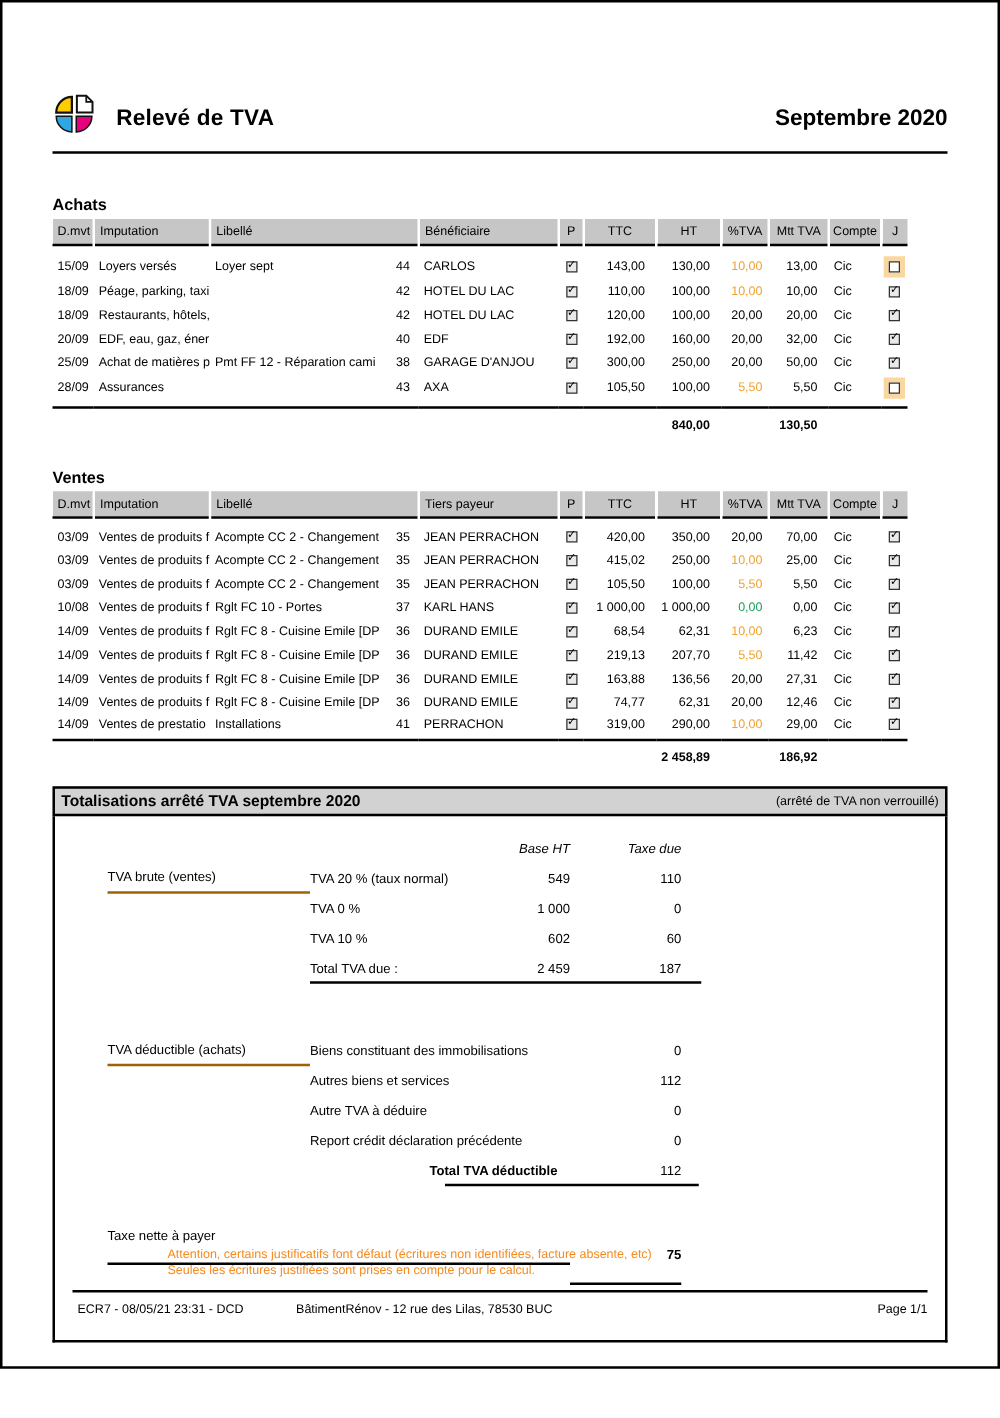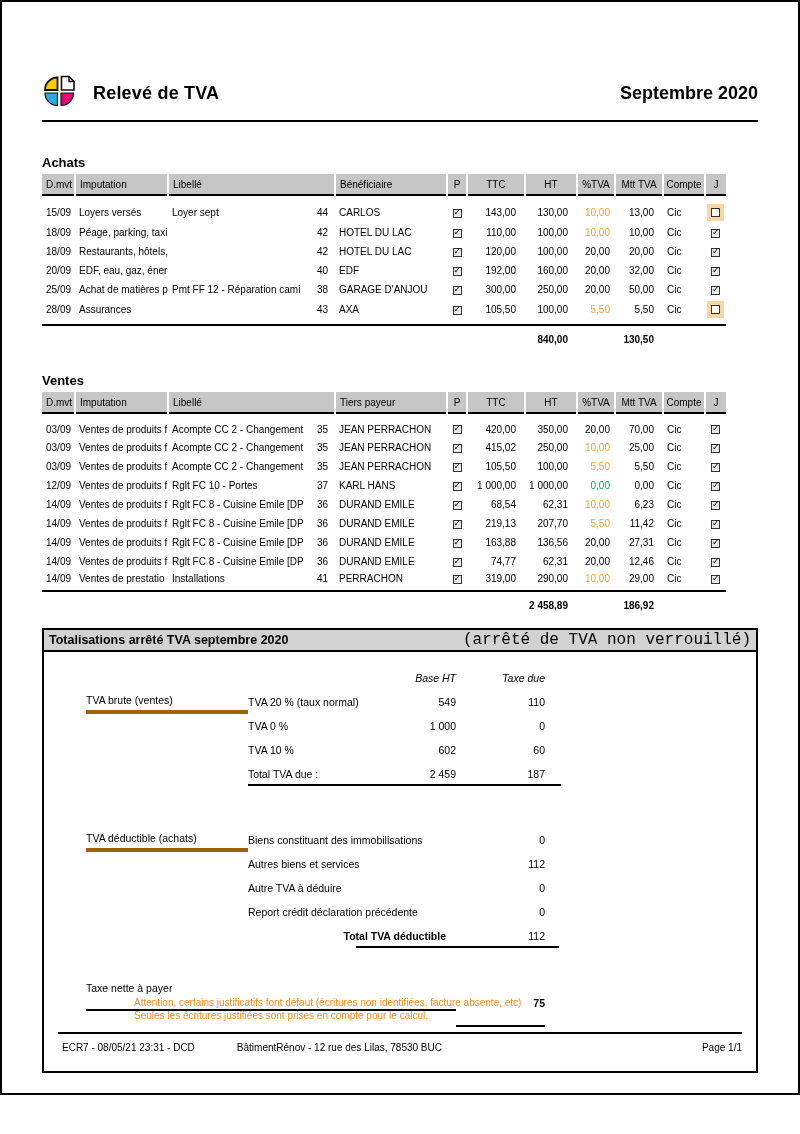--- a/index.html
+++ b/index.html
@@ -43,31 +43,31 @@
   
   .cb { display:inline-block; width:9px; height:9px; border:1px solid #333; background:#fff; position:relative; vertical-align:middle; }
   .cb.checked { background:#e9e9e9; }
   .cb.checked::after { content:'\2713'; position:absolute; left:0px; top:-3px; font-size:9px; color:#000; font-family:"DejaVu Sans",sans-serif; }
   .hl { display:inline-flex; align-items:center; justify-content:center; width:17px; height:17px; background:var(--hl,#FAD7A0); }
   
   .sec-totalisations { margin-top:13px; }
   .totals-bar { background:var(--bargray,#D2D2D2); border:2px solid #000; height:24px;
     display:flex; justify-content:space-between; align-items:center; padding:0 5px; }
   .totals-bar .t-title { font-size:12.5px; font-weight:bold; }
-  .totals-bar .t-note { font-size:16px;font-family:Liberation Mono, monospace; }
+  .totals-bar .t-note { font-size:10px; }
   .totals-box { border:2px solid #000; border-top:none; height:421px; padding:14px 0 0 42px; overflow:hidden; }
   .t-row { display:grid; grid-template-columns:162px 150px 58px 89px; width:459px; height:24px;
     align-items:center; font-size:10.5px; position:relative; }
   .t-row.wide { grid-template-columns:162px 208px 89px; }
   .t-row.net { grid-template-columns:370px 89px; margin-top:18px; }
   .t-row.first-ded { margin-top:42px; }
   .t-row .base, .t-row .taxe { text-align:right; }
   .t-row .it { font-style:italic; }
   .t-row .b { font-weight:normal; }
-  .t-row .grp { border-bottom:4px solid #a16207; height:100%; display:flex; align-items:center; }
+  .t-row .grp { border-bottom:2px solid #a16207; height:100%; display:flex; align-items:center; }
   .t-row .tr-lbl { font-weight:bold; text-align:right; padding-right:10px; }
   .t-row.rule-l2::after { content:''; position:absolute; left:162px; right:-16px; bottom:0; border-bottom:2px solid #000; }
   .t-row.rule-l3::after { content:''; position:absolute; left:270px; right:-14px; bottom:0; border-bottom:2px solid #000; }
   .t-row.net > div { border-bottom:2px solid #000; height:100%; display:flex; align-items:center; }
   .t-row.net .net-val { justify-content:flex-end; font-weight:bold;margin-top:31px; }
   .warning { margin:6px 0 0 48px; font-size:10px; line-height:13px; color:var(--warn,#F58A1F); }
   
   .footer-wrap { position:absolute; left:56px; right:56px; bottom:40px; }
   .footer-rule { border-top:2px solid #000; }
   .footer-row { display:flex; font-size:10px; margin-top:8px; padding-left:4px; }
@@ -331,21 +331,21 @@
             <td class="c-name">JEAN PERRACHON</td>
             <td class="c-p"><span class="cb checked"></span></td>
             <td class="c-num">105,50</td>
             <td class="c-num">100,00</td>
             <td class="c-pct orange">5,50</td>
             <td class="c-num">5,50</td>
             <td class="c-compte">Cic</td>
             <td class="c-j"><span class="cb checked"></span></td>
           </tr>
           <tr>
-            <td class="c-date">12/09</td>
+            <td class="c-date">10/08</td>
             <td class="c-imput">Ventes de produits f</td>
             <td class="c-lib">
               <div class="libwrap">
                 <span>Rglt FC 10 - Portes</span>
                 <span class="tiers-no">37</span>
               </div>
             </td>
             <td class="c-name">KARL HANS</td>
             <td class="c-p"><span class="cb checked"></span></td>
             <td class="c-num">1 000,00</td>

